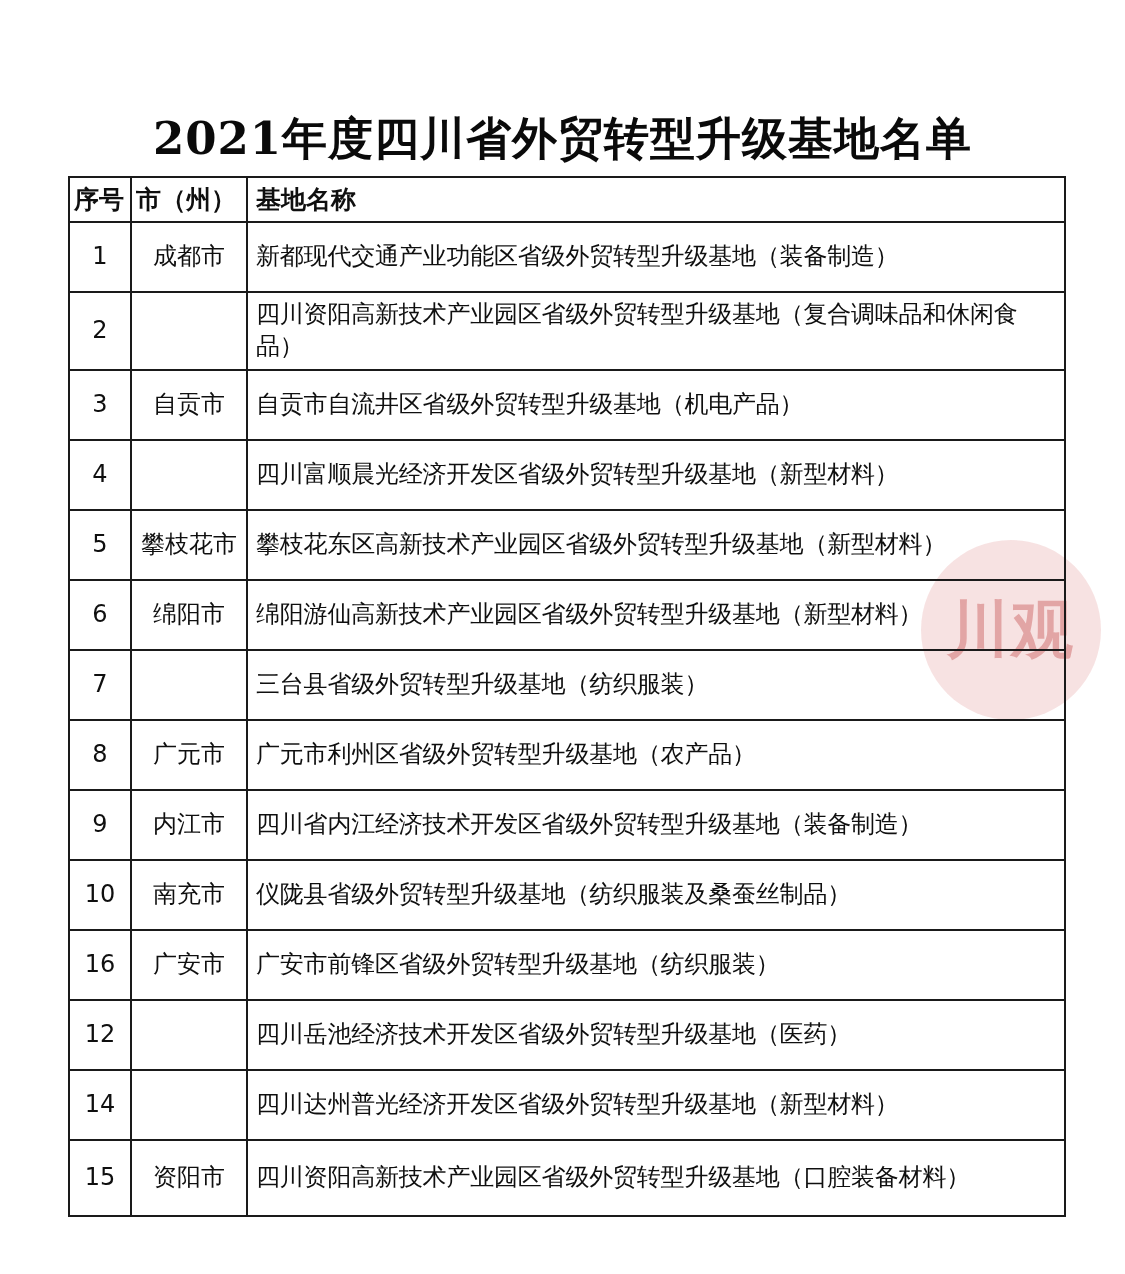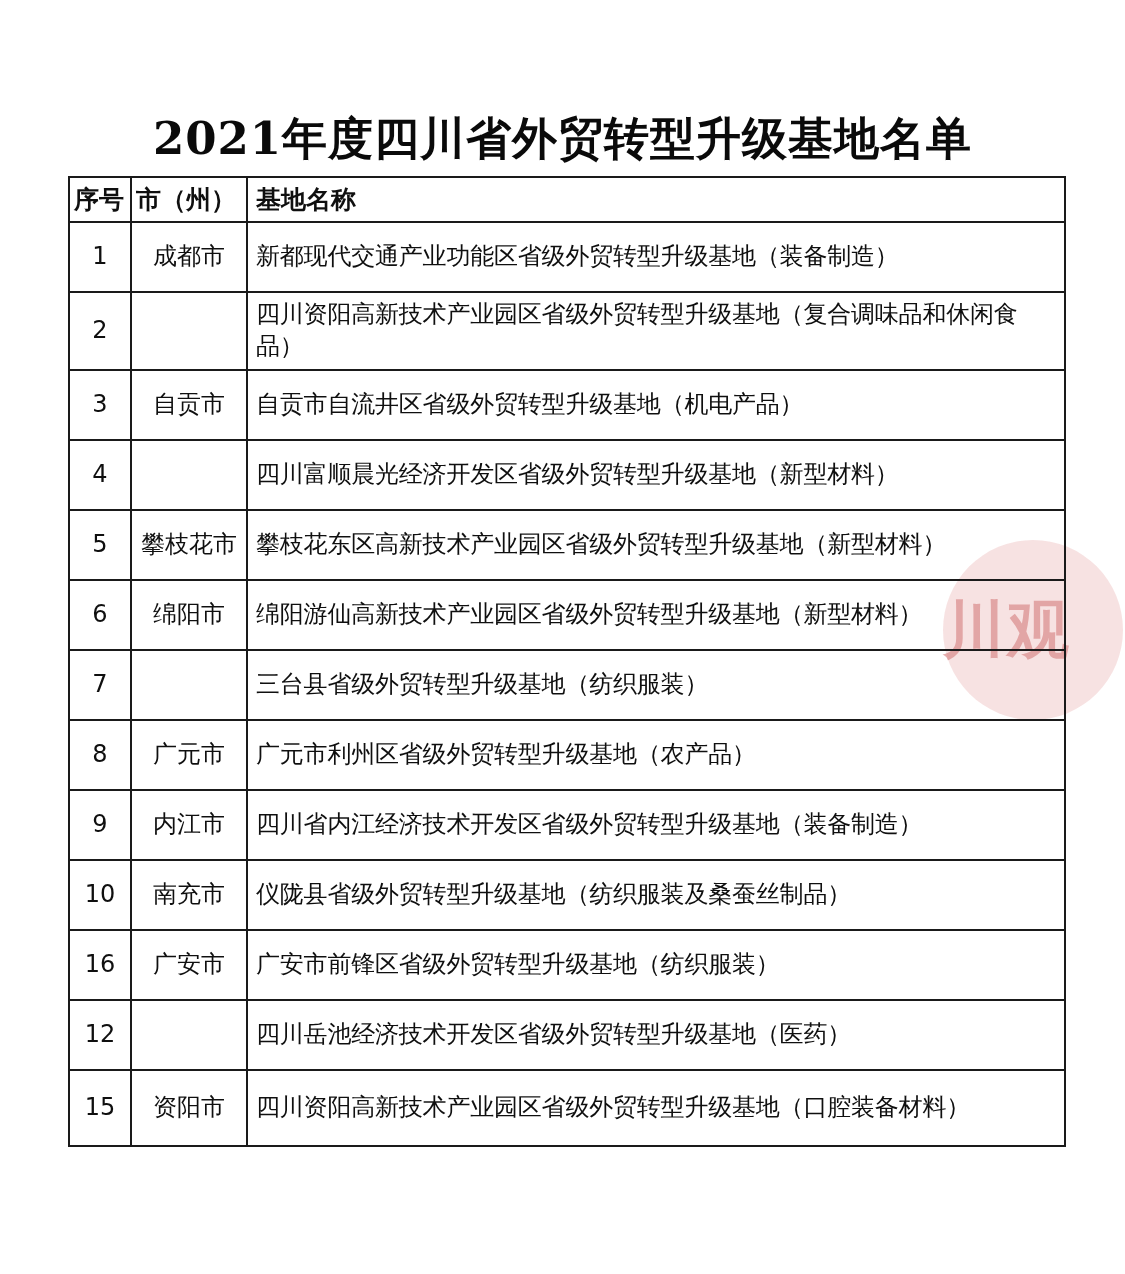--- a/index.html
+++ b/index.html
@@ -93,30 +93,30 @@
     padding-left: 4px;
     padding-right: 4px;
   }
 
   .row-tall td { height: 62px; }
   .row-short td { height: 56px; }
 
   
   .watermark {
     position: absolute;
-    right: 2px;
+    right: 24px;
     top: 540px;
     width: 180px;
     height: 180px;
     border-radius: 50%;
     background: #f6dede;
     opacity: 0.85;
     display: flex;
     align-items: center;
-    justify-content: flex-start;
+    justify-content: center;
     pointer-events: none;
   }
   .watermark .wm-text {
     font-family: "DejaVu Serif", "Liberation Serif", serif;
     font-size: 62px;
     color: #d77f7f;
     font-weight: 700;
     letter-spacing: 2px;
     opacity: 0.75;
   }
@@ -211,20 +211,25 @@
         <tr class="row-short">
           <td class="idx">16</td>
           <td class="city">广安市</td>
           <td class="name">广安市前锋区省级外贸转型升级基地（纺织服装）</td>
         </tr>
         <tr class="row-short">
           <td class="idx">12</td>
           <td class="city"></td>
           <td class="name">四川岳池经济技术开发区省级外贸转型升级基地（医药）</td>
         </tr>
+        <tr class="row-short">
+          <td class="idx">14</td>
+          <td class="city"></td>
+          <td class="name">四川达州普光经济开发区省级外贸转型升级基地（新型材料）</td>
+        </tr>
         <tr class="row-tall">
           <td class="idx">15</td>
           <td class="city">资阳市</td>
           <td class="name">四川资阳高新技术产业园区省级外贸转型升级基地（口腔装备材料）</td>
         </tr>
       </tbody>
     </table>
   </div>
 
 </div>

